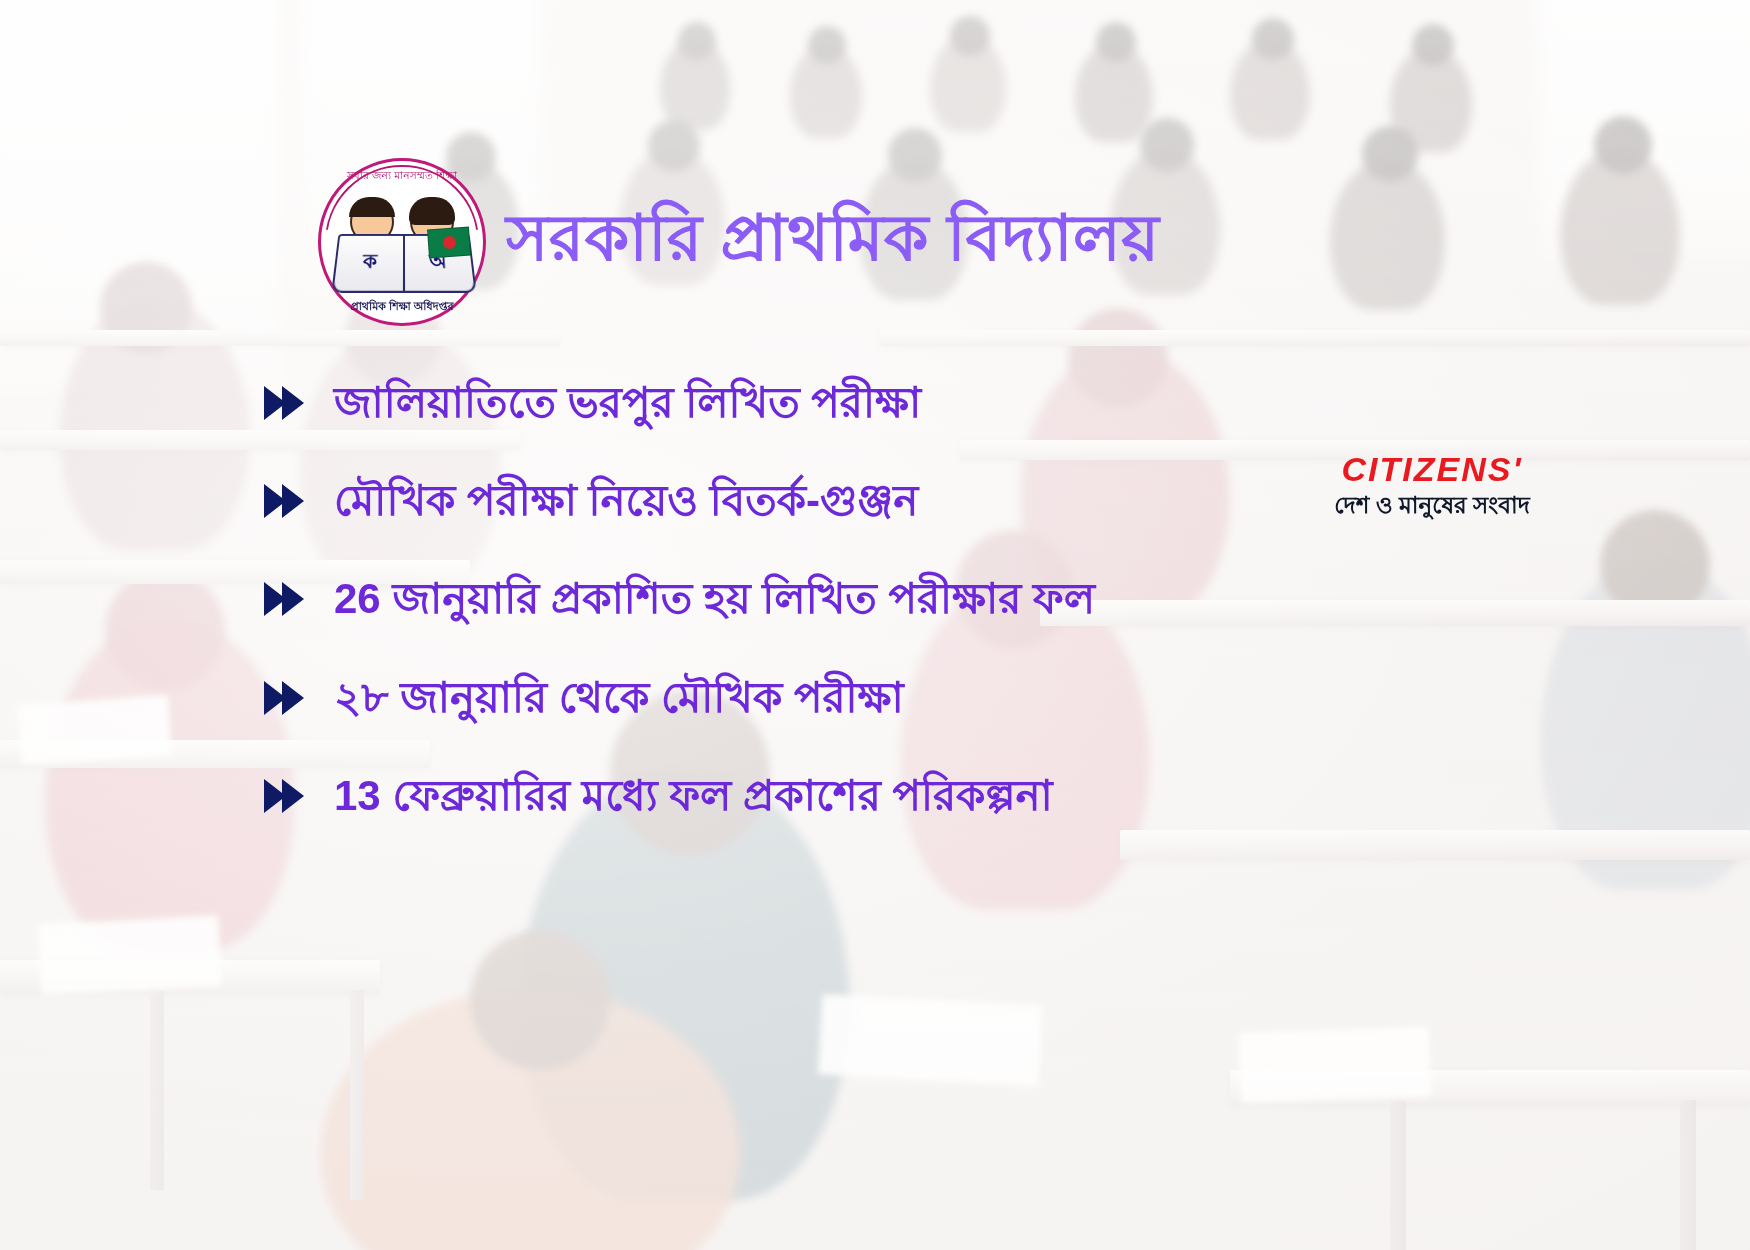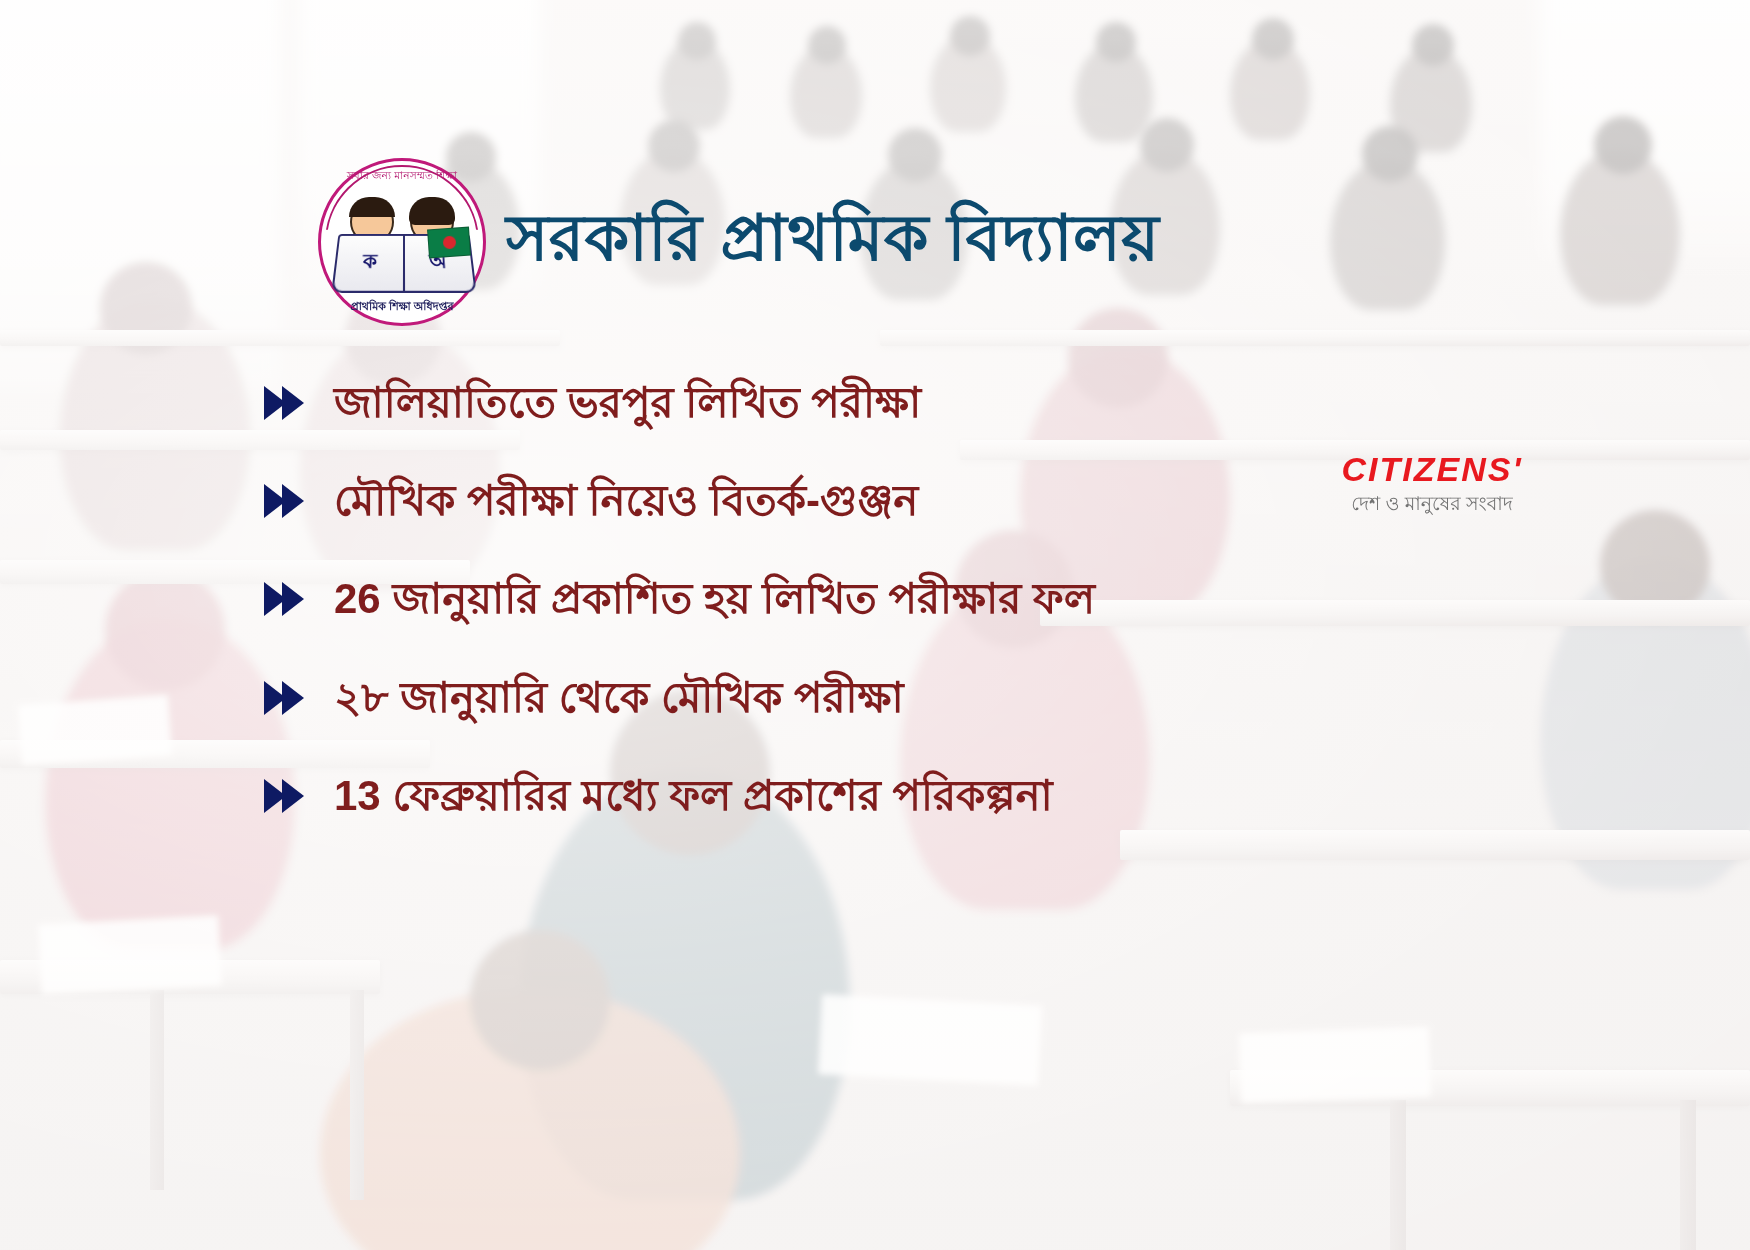--- a/index.html
+++ b/index.html
@@ -196,21 +196,21 @@
     height: 20px;
     border-radius: 20px 20px 0 0;
     background: #2b1b10;
   }
   .logo .kid.girl .hair { height: 28px; border-radius: 20px 20px 6px 6px; }
 
   #title {
     font-family: "Liberation Sans", sans-serif;
     font-size: 64px;
     font-weight: bold;
-    color: #0c4a6e;
+    color: #8b5cf6;
     white-space: nowrap;
     letter-spacing: 0.5px;
   }
 
   
   #bullets {
     position: absolute;
     left: 262px;
     top: 380px;
     width: 1250px;
@@ -227,21 +227,21 @@
     flex: 0 0 auto;
     width: 46px;
     height: 40px;
     position: relative;
   }
   .chev svg { display: block; }
   .btext {
     font-family: "Liberation Sans", sans-serif;
     font-size: 42px;
     font-weight: bold;
-    color: #7f1d1d;
+    color: #6d28d9;
     white-space: nowrap;
     line-height: 1.1;
   }
 
   
   #cv {
     position: absolute;
     right: 168px;
     top: 452px;
     width: 300px;
@@ -272,23 +272,23 @@
     position: absolute;
     left: 50%;
     top: 50%;
     transform: translate(-50%, -50%);
     width: 26px;
     height: 56px;
   }
   #cv .cv-tag {
     margin-top: 8px;
     font-family: "Liberation Sans", sans-serif;
-    font-size: 19px;
-    font-weight: normal;
-    color: #737373;
+    font-size: 23px;
+    font-weight: bold;
+    color: #0f172a;
     line-height: 1;
   }
 </style>
 </head>
 <body>
 
 <div id="card">
 
   <div id="photo">
     <div class="bg-base"></div>

